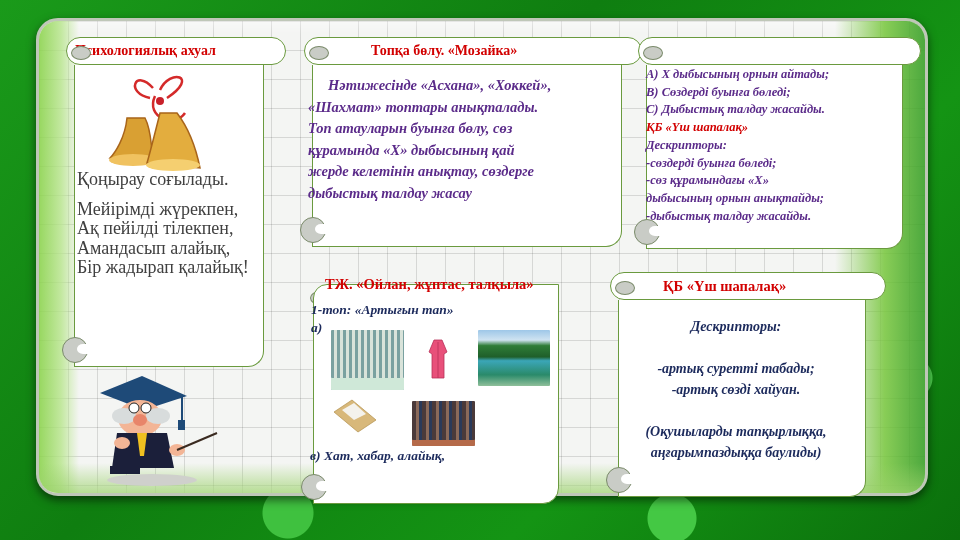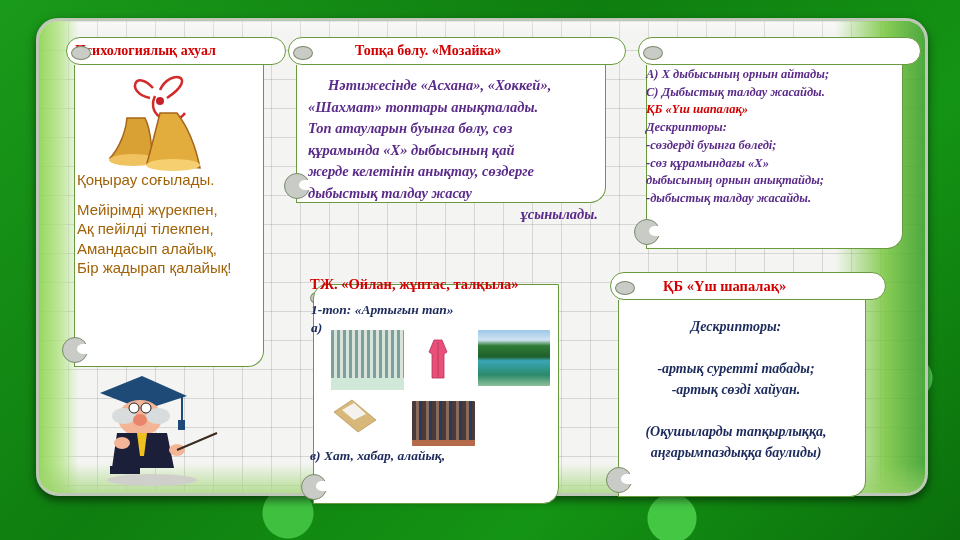--- a/index.html
+++ b/index.html
@@ -75,26 +75,26 @@
   }
 
   
   #p1 { left: 66px; top: 37px; width: 220px; height: 330px; }
   #p1 .head { width: 220px; }
   #p1 .body { width: 190px; }
   #p1 .title-red { margin-left: 8px; font-size: 14px; }
   .bells { position: absolute; left: 105px; top: 68px; width: 110px; height: 105px; }
   .poem {
     position: absolute; left: 77px; top: 170px; width: 185px;
-    color: #a16207; font-family: Liberation Sans, sans-serif; font-size: 15px; line-height: 19.5px;
+    color: #404040; font-family: Liberation Serif, serif; font-size: 18px; line-height: 19.5px;
   }
   .poem .first { margin-bottom: 10px; }
 
   
-  #p2 { left: 288px; top: 37px; width: 338px; height: 166px; text-align: right; }
+  #p2 { left: 304px; top: 37px; width: 338px; height: 210px; text-align: right; }
   #p2 .title-red { margin-left: 66px; }
   #p2 .body { width: 310px; }
   .mosaic-text {
     position: absolute; left: 308px; top: 75px; width: 300px;
     color: #5b2b8a; font-style: italic; font-weight: bold; font-size: 14.5px; line-height: 21.5px;
   }
   .mosaic-text .indent { padding-left: 20px; }
   .mosaic-text .right { text-align: right; padding-right: 10px; }
 
   
@@ -104,21 +104,21 @@
     position: absolute; left: 646px; top: 66px; width: 245px;
     color: #5b2b8a; font-style: italic; font-weight: bold; font-size: 12.5px; line-height: 17.7px;
   }
   .p3-text .red { color: #d20000; }
 
   
   #p4 { left: 305px; top: 272px; width: 275px; height: 232px; }
   #p4 .head { border-color: transparent; background: transparent; }
   #p4 .head .curl { top: 18px; }
   #p4 .body { top: 12px; width: 246px; border-top: 1px solid #6a9a3e; border-radius: 14px 0 16px 0; }
-  .p4-title { position: absolute; left: 310px; top: 276px; white-space: nowrap; font-size: 14.5px; }
+  .p4-title { position: absolute; left: 325px; top: 276px; white-space: nowrap; font-size: 14.5px; }
   .p4-sub {
     position: absolute; left: 311px; top: 301px;
     color: #1c2a5c; font-style: italic; font-weight: bold; font-size: 13.5px; line-height: 18px;
   }
   .p4-bottom {
     position: absolute; left: 310px; top: 446px; width: 240px;
     color: #1c2a5c; font-style: italic; font-weight: bold; font-size: 13.5px; line-height: 20px;
   }
   .pic { position: absolute; border-radius: 1px; }
   .pic-pharmacy {
@@ -196,33 +196,33 @@
   <div class="body"></div>
   <div class="bottom-curl"></div>
 </div>
 <div class="mosaic-text">
   <div class="indent">Нәтижесінде «Асхана», «Хоккей»,</div>
   <div>«Шахмат» топтары анықталады.</div>
   <div>Топ атауларын буынға бөлу, сөз</div>
   <div>құрамында  «Х»  дыбысының  қай</div>
   <div>жерде келетінін анықтау, сөздерге</div>
   <div>дыбыстық талдау жасау</div>
-  <div class="right">ұсынылады.</div>
 </div>
 
 <div class="scroll" id="p3">
   <div class="head">
     <span class="curl"></span>
     <span class="title-red"></span>
   </div>
   <div class="body"></div>
   <div class="bottom-curl"></div>
 </div>
 <div class="p3-text">
   <div>А) Х дыбысының орнын айтады;</div>
+  <div>В) Сөздерді буынға бөледі;</div>
   <div>С) Дыбыстық талдау жасайды.</div>
   <div class="red">ҚБ  «Үш шапалақ»</div>
   <div>Дескрипторы:</div>
   <div>-сөздерді буынға бөледі;</div>
   <div>-сөз құрамындағы «Х»</div>
   <div>дыбысының орнын анықтайды;</div>
   <div>-дыбыстық талдау жасайды.</div>
 </div>
 
 <div class="scroll" id="p4">

